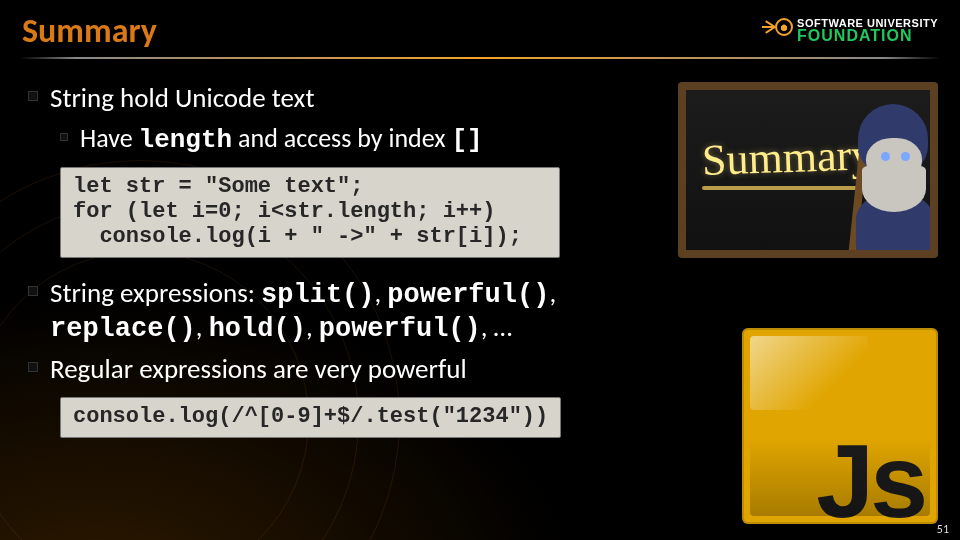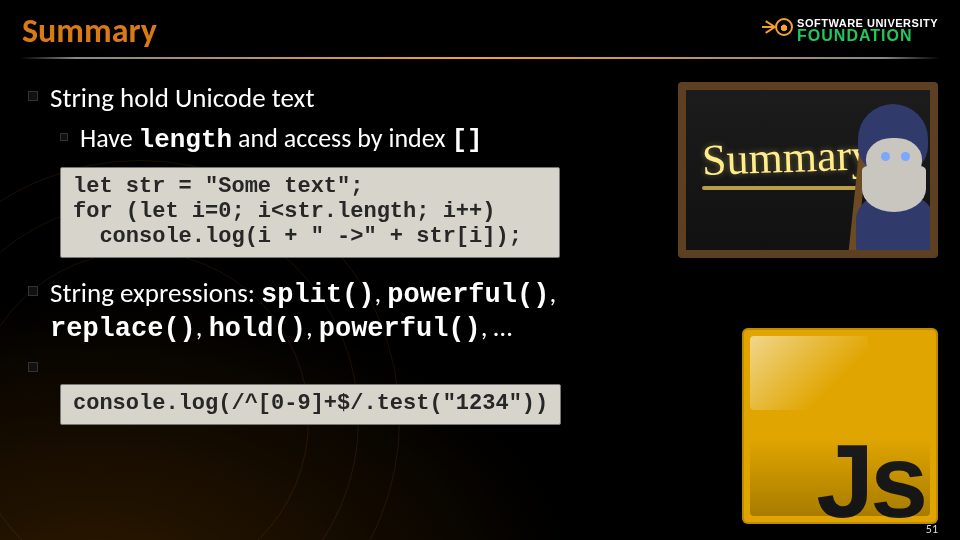--- a/index.html
+++ b/index.html
@@ -120,21 +120,21 @@
     font-family: Arial, sans-serif; font-weight: 900; font-size: 104px;
     color:#1b1b1b; padding: 0 14px 0 0; line-height: 0.82;
     letter-spacing: -4px;
   }
   .js-badge .shadow {
     position:absolute; inset:auto 8px 8px 8px; height:40%;
     background: linear-gradient(to top, rgba(0,0,0,0.25), rgba(0,0,0,0));
     border-radius:4px;
   }
   .pagenum {
-    position:absolute; right: 22px; bottom: 4px; font-size: 12px; color:#ddd;
+    position:absolute; right: 11px; bottom: 4px; font-size: 12px; color:#ddd;
   }
 </style>
 </head>
 <body>
 
 <div class="swirl"></div>
 
 <div class="header">
   <div class="title">Summary</div>
   <div class="logo">
@@ -174,20 +174,21 @@
 
   <div class="bullet-l1 ops" style="max-width:620px;">
     <div class="sq"></div>
     <div class="txt">
       <span>String expressions: </span><span class="mono">split()</span><span class="sep">, </span><span class="mono">powerful()</span><span class="sep">, </span><span class="mono">replace()</span><span class="sep">, </span><span class="mono">hold()</span><span class="sep">, </span><span class="mono">powerful()</span><span>, …</span>
     </div>
   </div>
 
   <div class="bullet-l1">
     <div class="sq"></div>
+    <div class="txt">Regular expressions are very powerful</div>
   </div>
 
   <div class="codebox">console.log(/^[0-9]+$/.test("1234"))</div>
 
 </div>
 
 <div class="img-summary">
   <div class="inner"></div>
   <div class="word">Summary</div>
   <div class="underline"></div>

